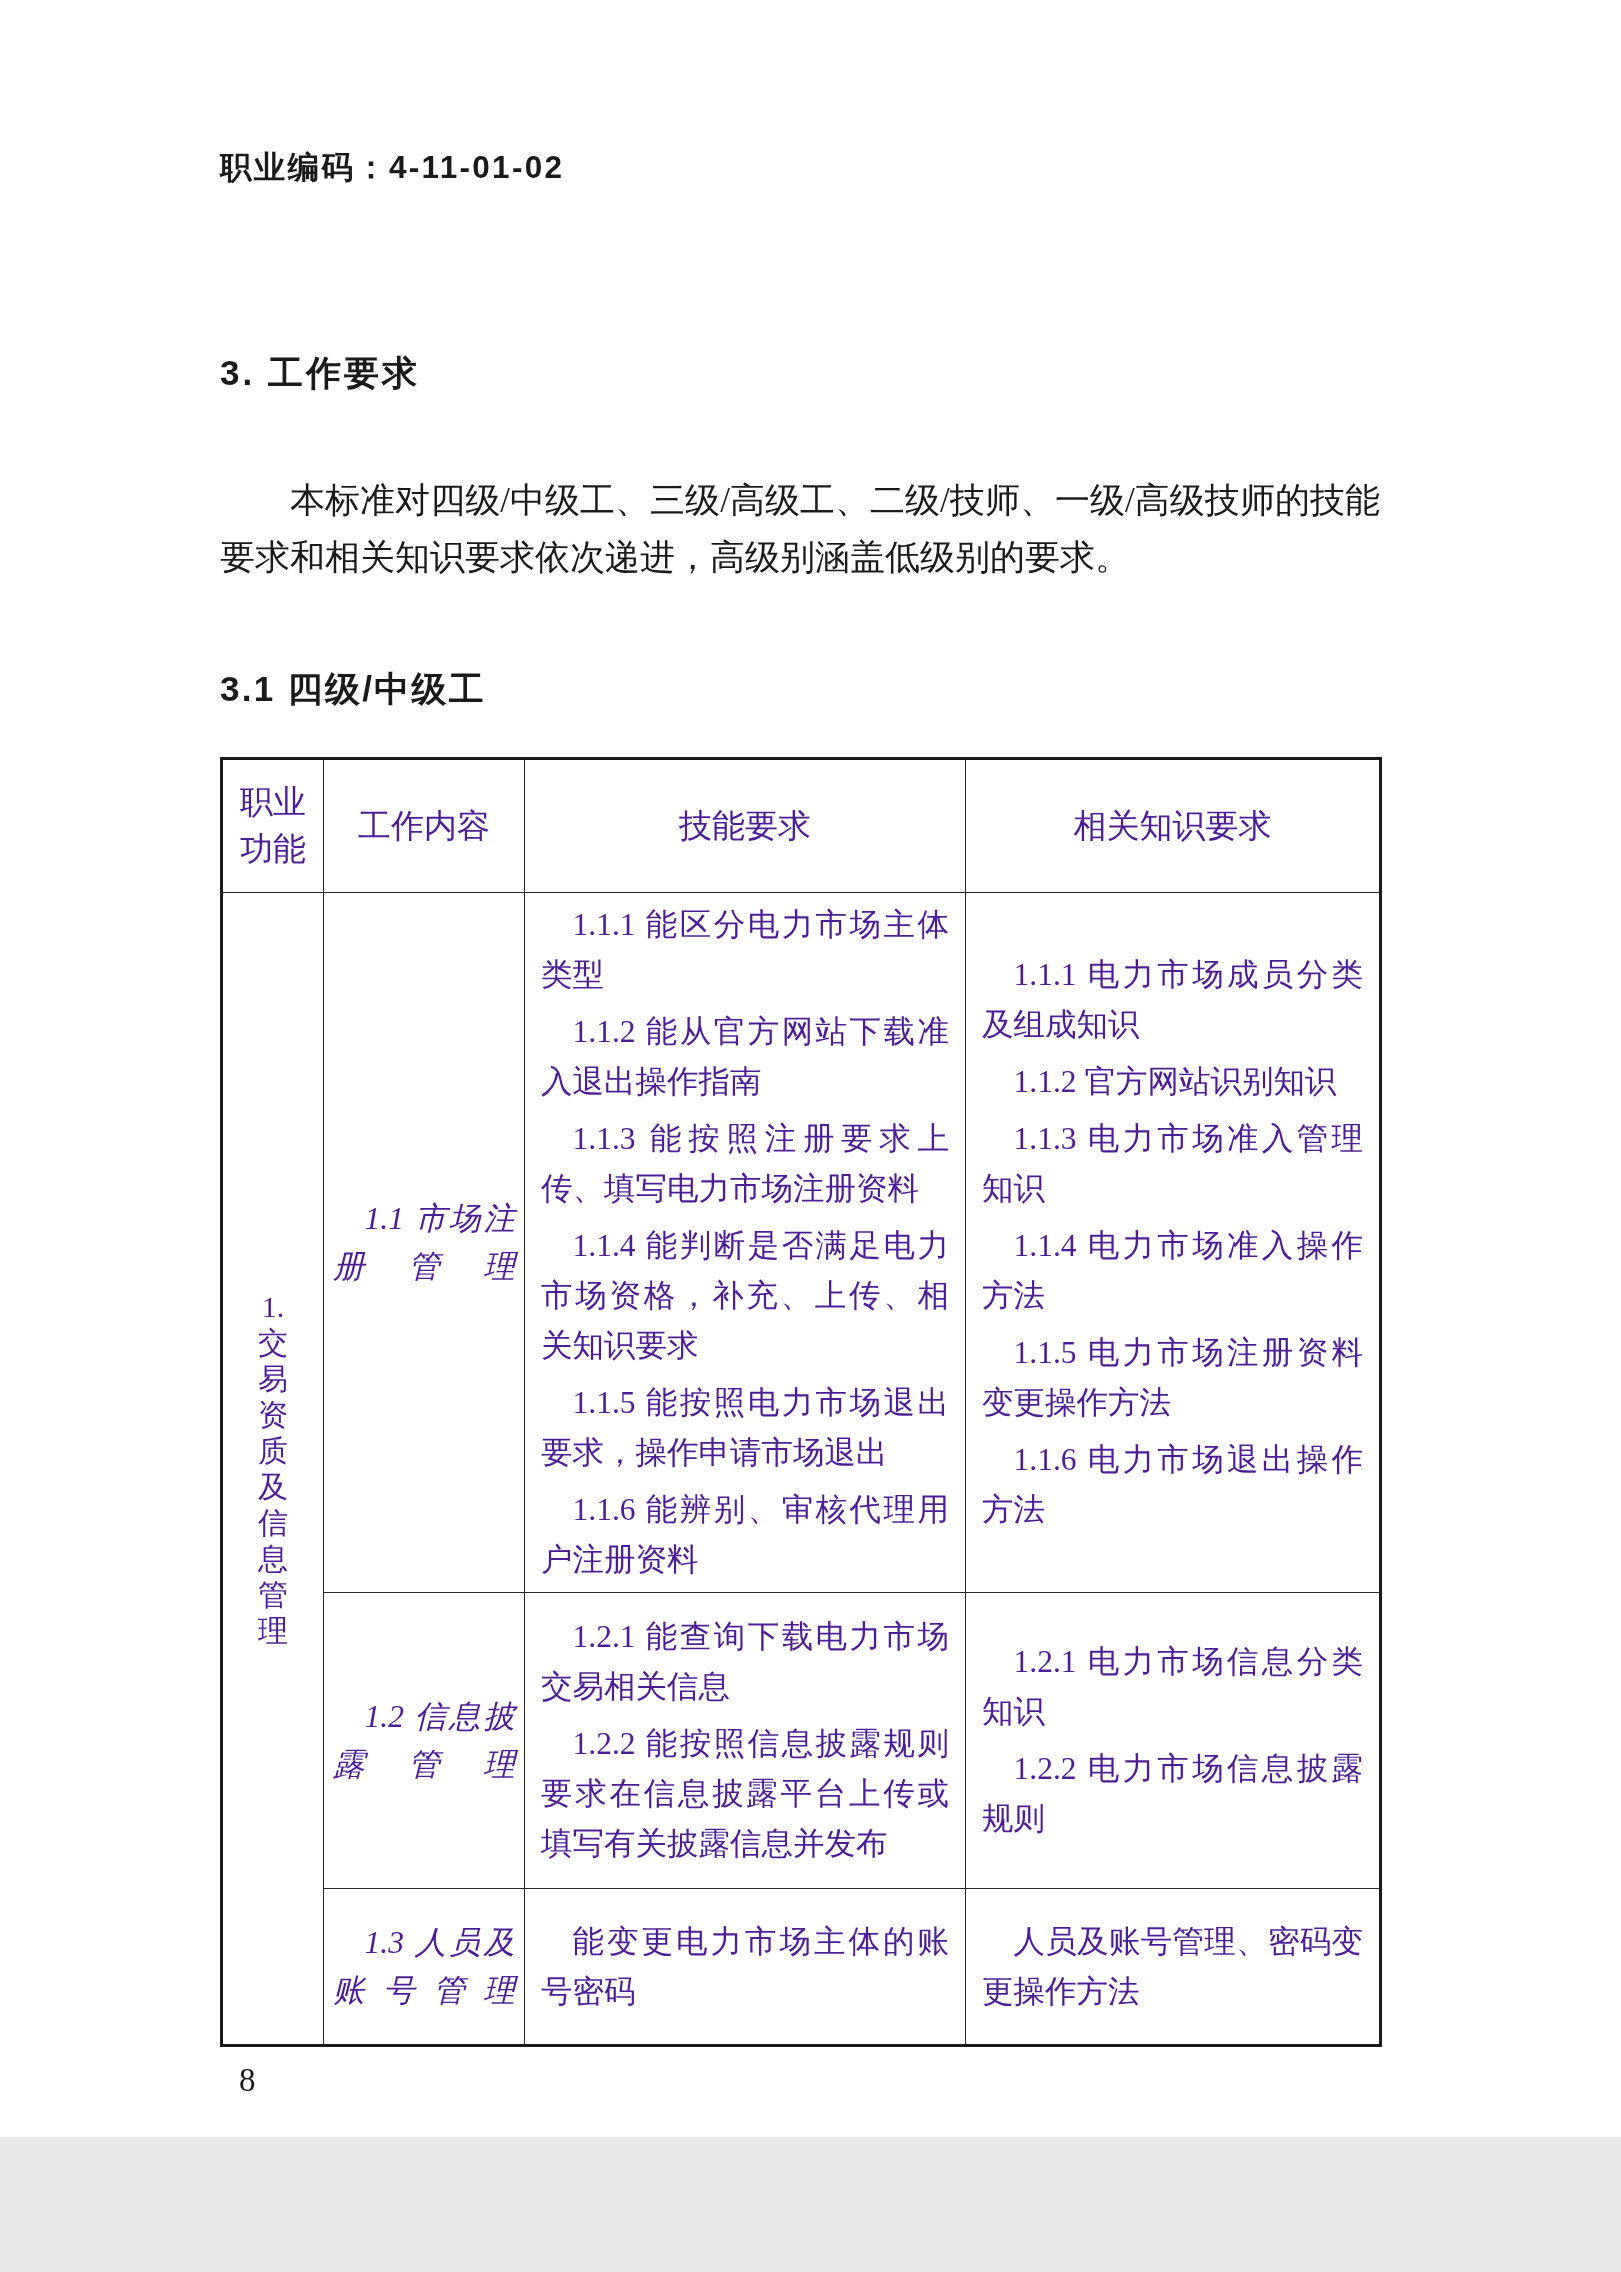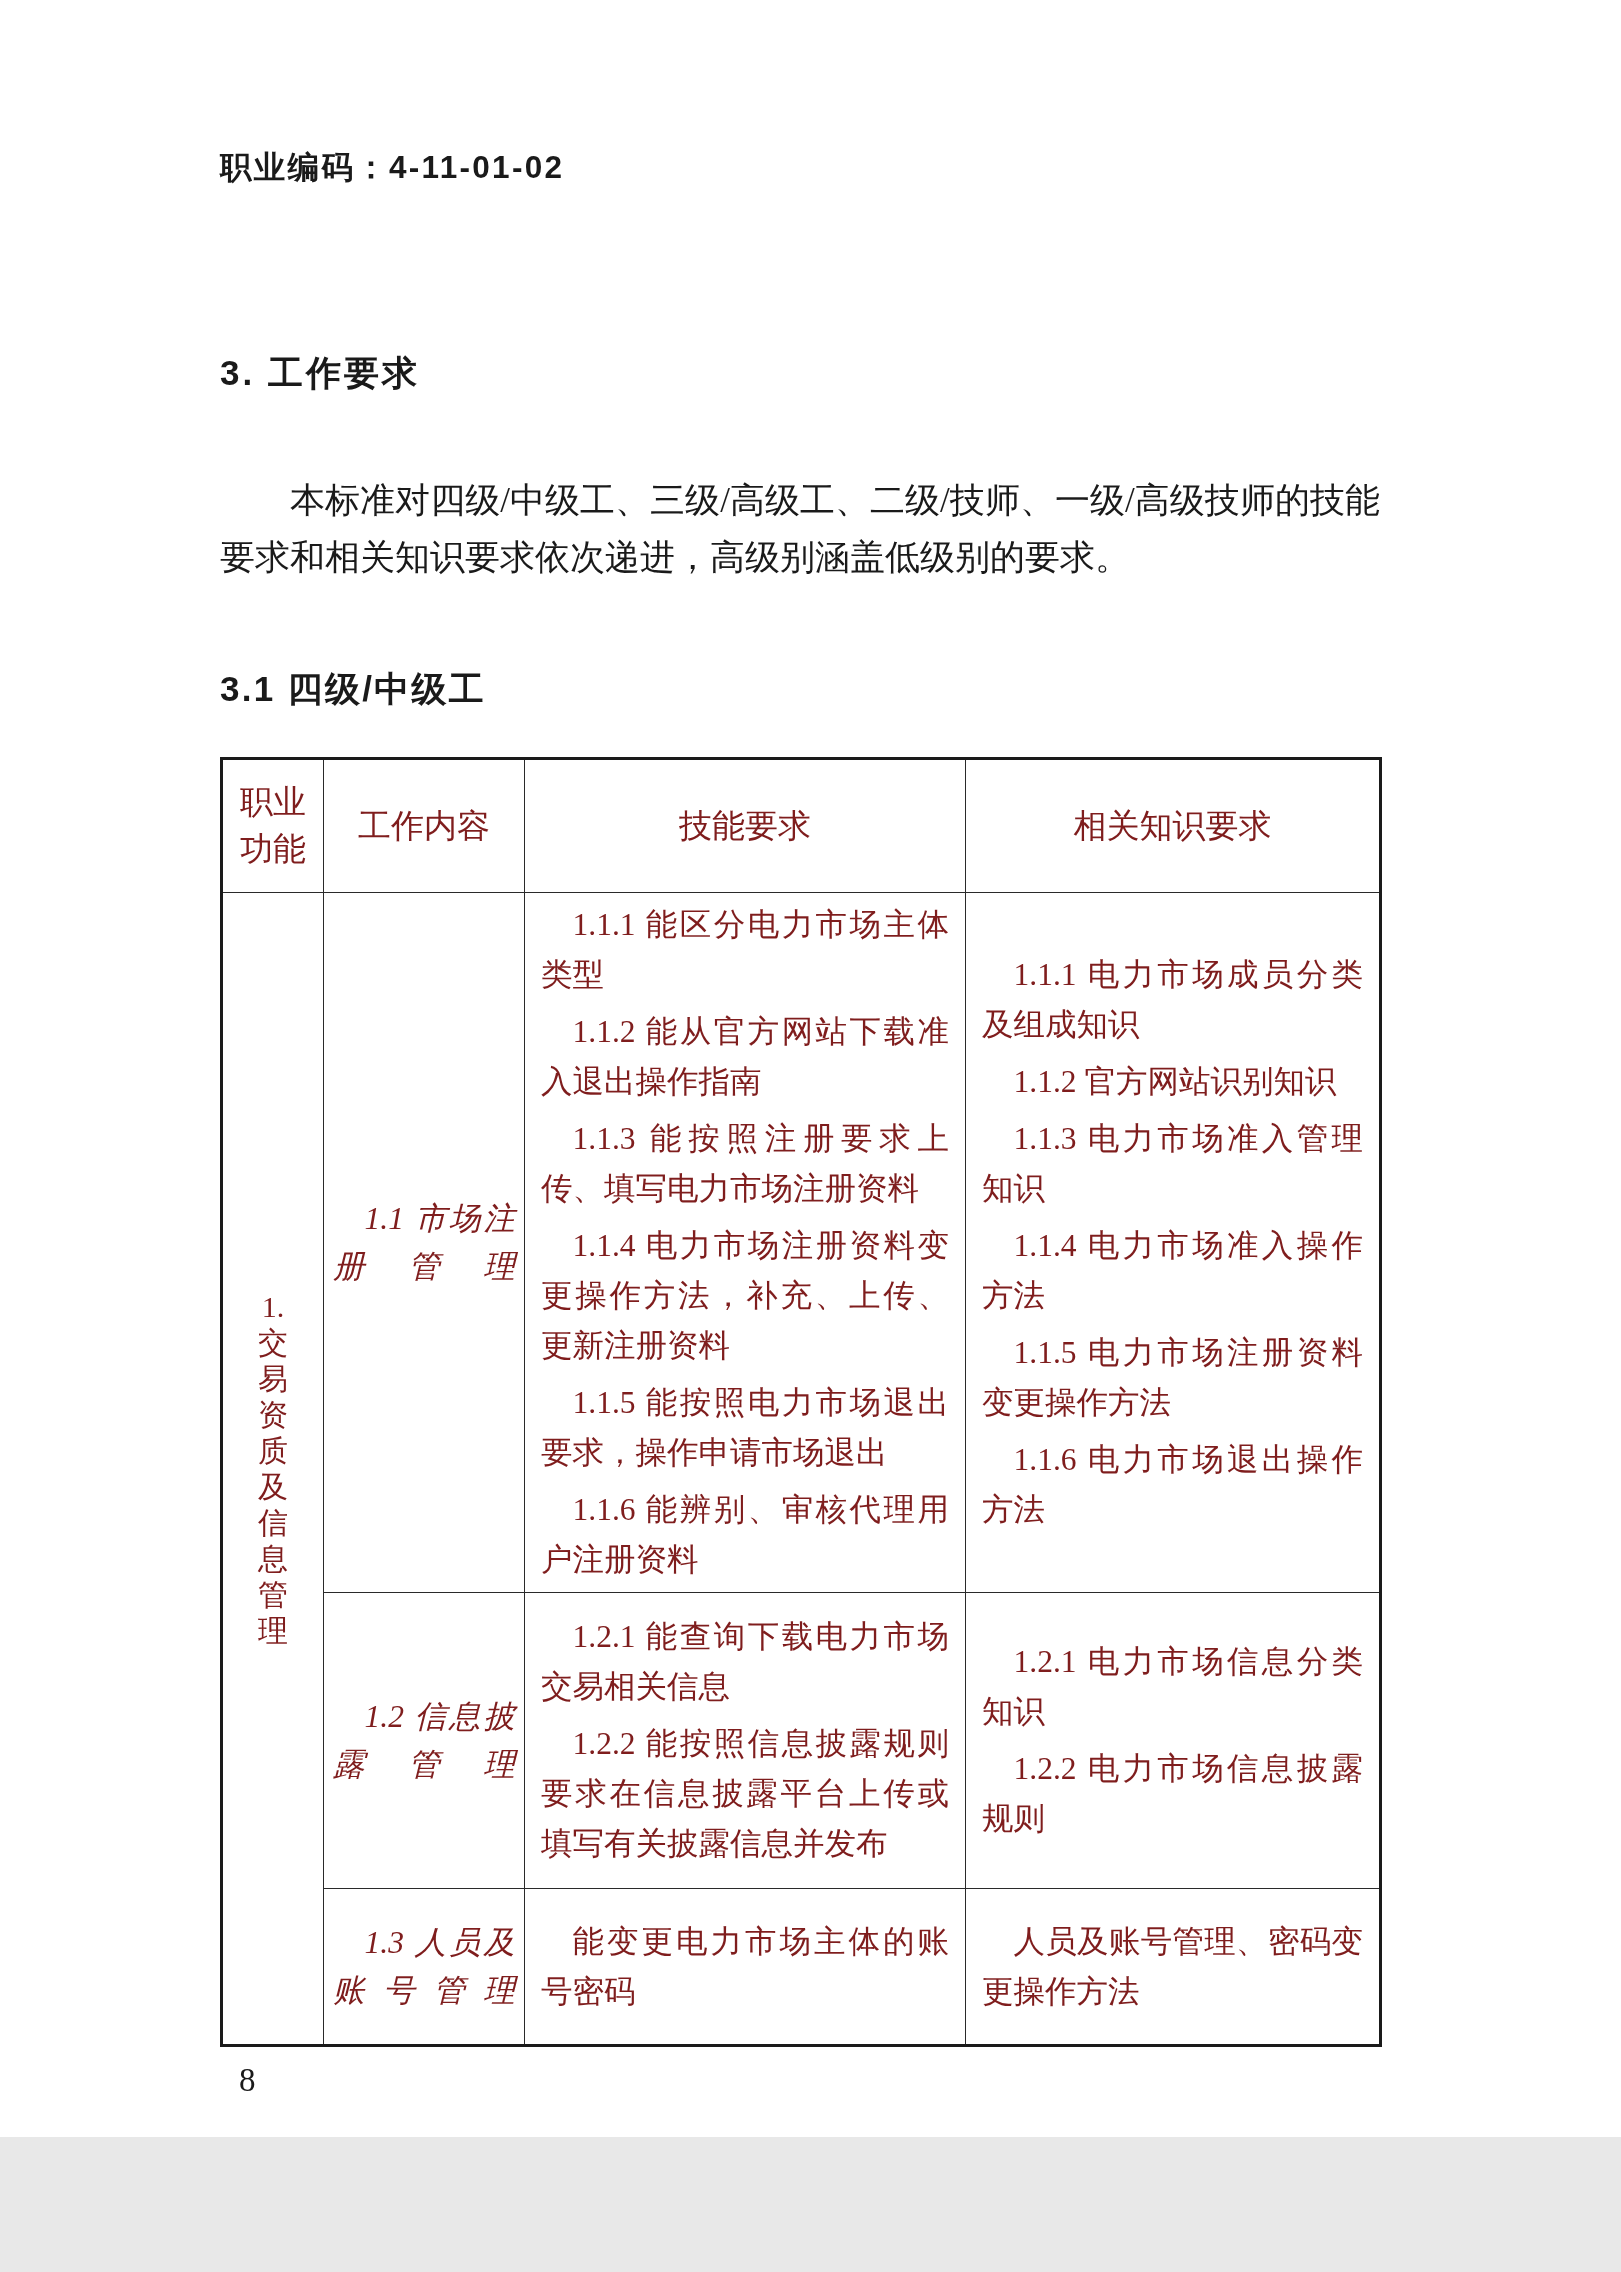--- a/index.html
+++ b/index.html
@@ -49,21 +49,21 @@
   }
   table.req-table {
     position: absolute;
     left: 220px;
     top: 757px;
     width: 1159px;
     height: 1272px;
     border-collapse: collapse;
     table-layout: fixed;
     font-family: "Liberation Serif", serif;
-    color: #7f1d1d;
+    color: #4c1d95;
   }
   table.req-table, table.req-table td, table.req-table th {
     border: 1.5px solid #2a2a2a;
   }
   table.req-table {
     border: 3.8px solid #1a1a1a;
   }
   tr.head-row { height: 134px; }
   tr.row-1 { height: 685px; }
   tr.row-2 { height: 296px; }
@@ -152,21 +152,21 @@
         <td class="func-cell" rowspan="3">
           <div class="func-label">1.交易资质及信息管理</div>
         </td>
         <td class="work-cell">
           <p class="work-label">1.1 市场注册管理</p>
         </td>
         <td class="items-cell">
           <p>1.1.1 能区分电力市场主体类型</p>
           <p>1.1.2 能从官方网站下载准入退出操作指南</p>
           <p>1.1.3 能按照注册要求上传、填写电力市场注册资料</p>
-          <p>1.1.4 电力市场注册资料变更操作方法，补充、上传、更新注册资料</p>
+          <p>1.1.4 能判断是否满足电力市场资格，补充、上传、相关知识要求</p>
           <p>1.1.5 能按照电力市场退出要求，操作申请市场退出</p>
           <p>1.1.6 能辨别、审核代理用户注册资料</p>
         </td>
         <td class="items-cell">
           <p>1.1.1 电力市场成员分类及组成知识</p>
           <p>1.1.2 官方网站识别知识</p>
           <p>1.1.3 电力市场准入管理知识</p>
           <p>1.1.4 电力市场准入操作方法</p>
           <p>1.1.5 电力市场注册资料变更操作方法</p>
           <p>1.1.6 电力市场退出操作方法</p>

